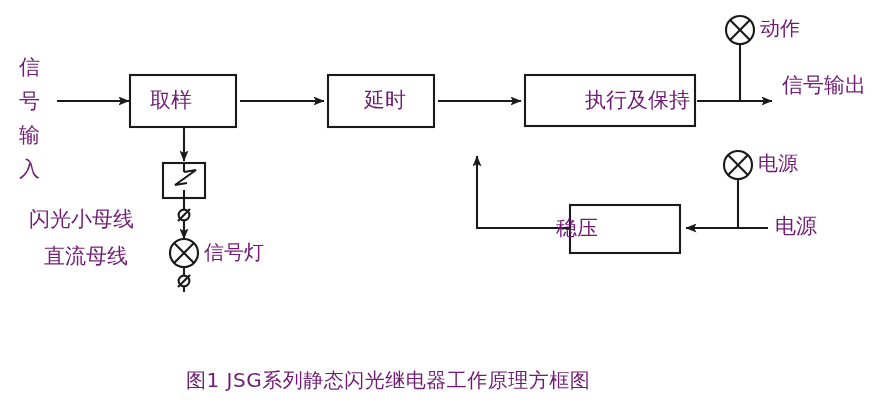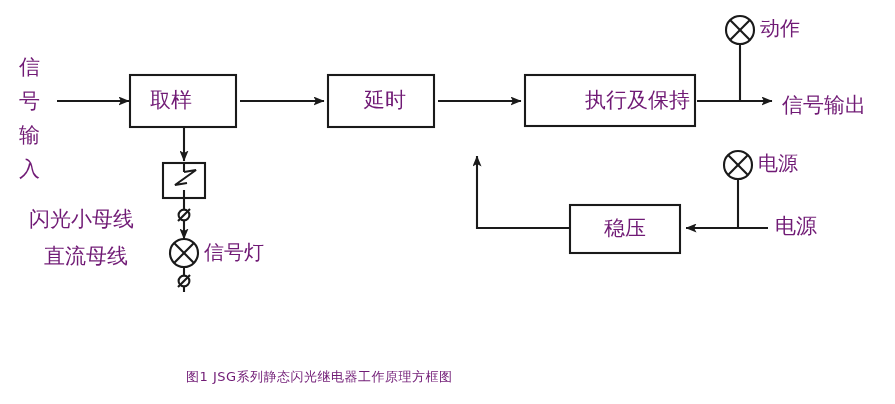--- a/index.html
+++ b/index.html
@@ -37,21 +37,21 @@
   .box-label {
     font-size: 21px;
   }
   .side-label {
     font-size: 21px;
   }
   .stack-char {
     font-size: 21px;
   }
   .caption {
-    font-size: 13px;
+    font-size: 20px;
     letter-spacing: 0.5px;
   }
   .lamp-label {
     font-size: 20px;
   }
 </style>
 </head>
 <body>
 
 <div id="diagram-root">
@@ -125,27 +125,27 @@
   </svg>
 
   <div class="lbl stack-char" style="left:19px; top:57px;">信</div>
   <div class="lbl stack-char" style="left:19px; top:91px;">号</div>
   <div class="lbl stack-char" style="left:19px; top:125px;">输</div>
   <div class="lbl stack-char" style="left:19px; top:159px;">入</div>
 
   <div class="lbl box-label" style="left:150px; top:90px;text-align:right;">取样</div>
   <div class="lbl box-label" style="left:364px; top:90px;">延时</div>
   <div class="lbl box-label" style="left:585px; top:90px;">执行及保持</div>
-  <div class="lbl box-label" style="left:604px; top:218px;">稳压</div>
+  <div class="lbl box-label" style="left:556px; top:218px;">稳压</div>
 
   <div class="lbl side-label" style="left:29px; top:209px;">闪光小母线</div>
   <div class="lbl side-label" style="left:44px; top:246px;">直流母线</div>
 
   <div class="lbl lamp-label" style="left:204px; top:242px;">信号灯</div>
   <div class="lbl lamp-label" style="left:760px; top:18px;">动作</div>
   <div class="lbl lamp-label" style="left:758px; top:153px;">电源</div>
 
-  <div class="lbl side-label" style="left:782px; top:95px;">信号输出</div>
+  <div class="lbl side-label" style="left:782px; top:75px;">信号输出</div>
   <div class="lbl side-label" style="left:775px; top:216px;">电源</div>
 
   <div class="lbl caption" style="left:186px; top:370px;">图1  JSG系列静态闪光继电器工作原理方框图</div>
 
 </div>
 
 </body></html>

